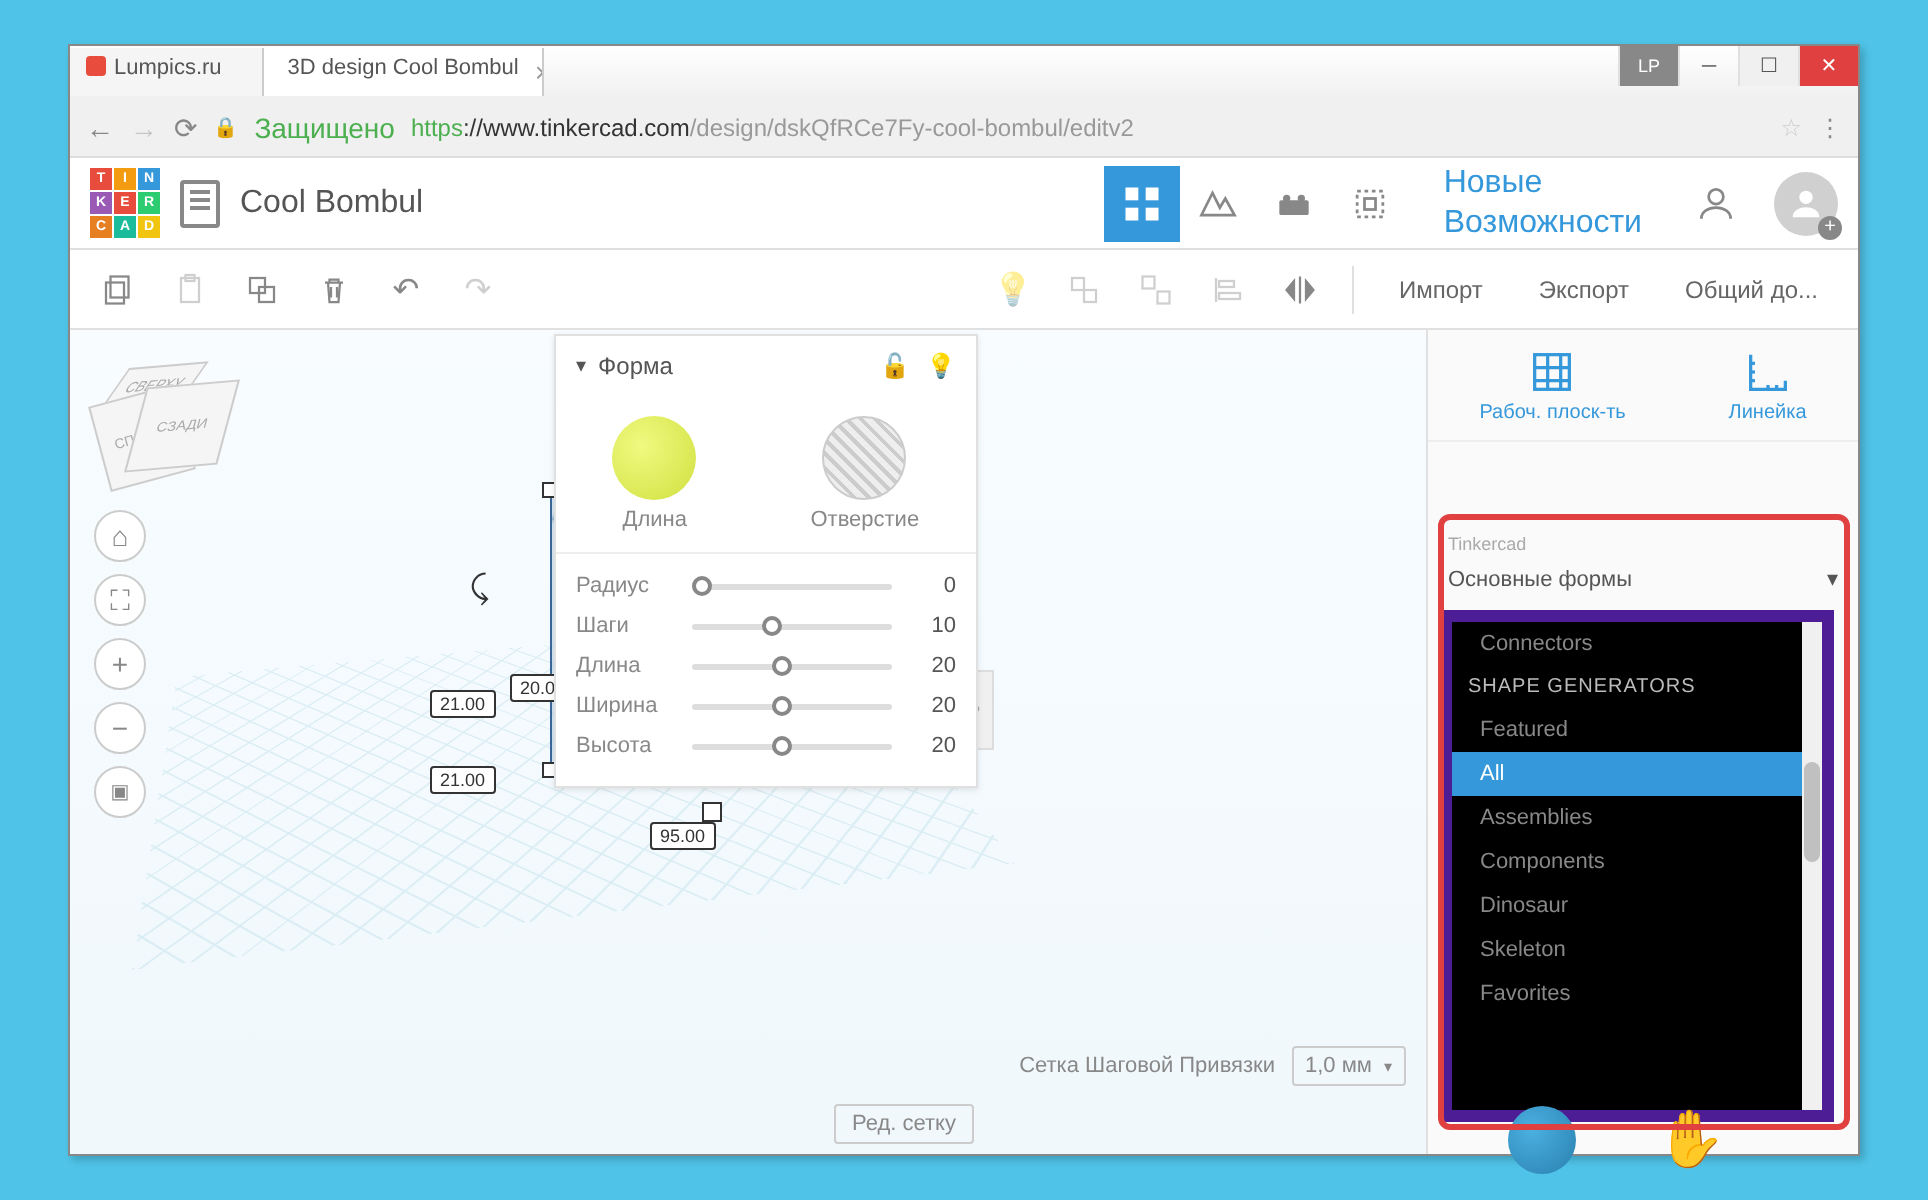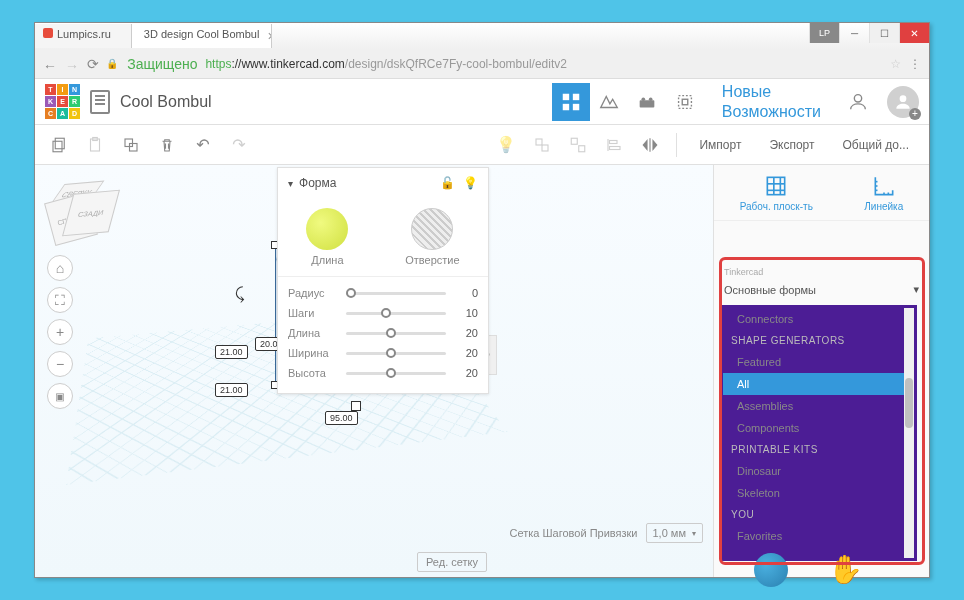--- a/index.html
+++ b/index.html
@@ -81,21 +81,21 @@
 .rightpanel{position:absolute;right:0;top:0;width:216px;bottom:0;background:#fafafa;border-left:1px solid #e0e0e0}
 .rp-tools{display:flex;justify-content:space-around;padding:8px 0;border-bottom:1px solid #eee}
 .rp-tool{display:flex;flex-direction:column;align-items:center;gap:2px;font-size:10px;color:#3498db;cursor:pointer}
 .rp-tool svg{width:26px;height:26px;stroke:#3498db;fill:none;stroke-width:1.5}
 .highlight{position:absolute;border:3px solid #e04040;border-radius:6px}
 .hl1{right:4px;top:92px;width:206px;height:308px}
 .rp-cat{position:absolute;left:6px;right:6px;top:100px;font-size:11px}
 .rp-catlabel{font-size:9px;color:#aaa;padding:2px 4px}
 .rp-cattitle{color:#555;padding:4px;display:flex;align-items:flex-end}
 .rp-cattitle .chev{margin-left:auto;color:#555}
-.rp-list{position:absolute;left:6px;right:12px;top:140px;bottom:16px;background:#4c1d95;border:3px solid #4c1d95;overflow:hidden;font-size:11px}
+.rp-list{position:absolute;left:6px;right:12px;top:140px;bottom:16px;background:#000000;border:6px solid #4c1d95;overflow:hidden;font-size:11px}
 .rp-scroll{position:absolute;right:0;top:0;bottom:0;width:10px;background:#f0f0f0}
 .rp-scroll .sthumb{position:absolute;left:1px;right:1px;top:70px;height:50px;background:#c0c0c0;border-radius:4px}
 .rp-item{padding:5px 14px;color:#888;cursor:pointer}
 .rp-header{padding:5px 8px;color:#bbb;font-size:10px;letter-spacing:0.5px}
 .rp-item.sel{background:#3498db;color:#fff}
 .expander{position:absolute;right:216px;top:170px;width:12px;height:40px;background:#f0f0f0;border:1px solid #ddd;display:flex;align-items:center;justify-content:center;font-size:10px;color:#888;cursor:pointer}
 .bottombar{position:absolute;left:0;right:216px;bottom:0;height:30px;display:flex;align-items:center;justify-content:flex-end;padding:0 10px;gap:10px;font-size:11px;color:#888}
 .btn-outline{border:1px solid #ccc;padding:3px 8px;border-radius:2px;cursor:pointer}
 .dropdown{border:1px solid #ccc;padding:3px 6px;border-radius:2px;display:flex;align-items:center;gap:6px;cursor:pointer}
 .shapeprev{position:absolute;bottom:-10px;display:flex;gap:40px;left:40px}
@@ -396,24 +396,22 @@
           </div>
       </div>
       <div class="rp-list">
         <div id="catlist">
             <div class="rp-item">Connectors</div>
             <div class="rp-header">SHAPE GENERATORS</div>
             <div class="rp-item">Featured</div>
             <div class="rp-item sel">All</div>
             <div class="rp-item">Assemblies</div>
             <div class="rp-item">Components</div>
-            <div class="rp-header">PRINTABLE KITS</div>
             <div class="rp-item">Dinosaur</div>
             <div class="rp-item">Skeleton</div>
-            <div class="rp-header">YOU</div>
             <div class="rp-item">Favorites</div>
           </div>
         <div class="rp-scroll">
             <div class="sthumb"></div>
           </div>
       </div>
       <div class="shapeprev">
         <div class="sphere"></div>
         <div class="hand">✋</div>
       </div>

